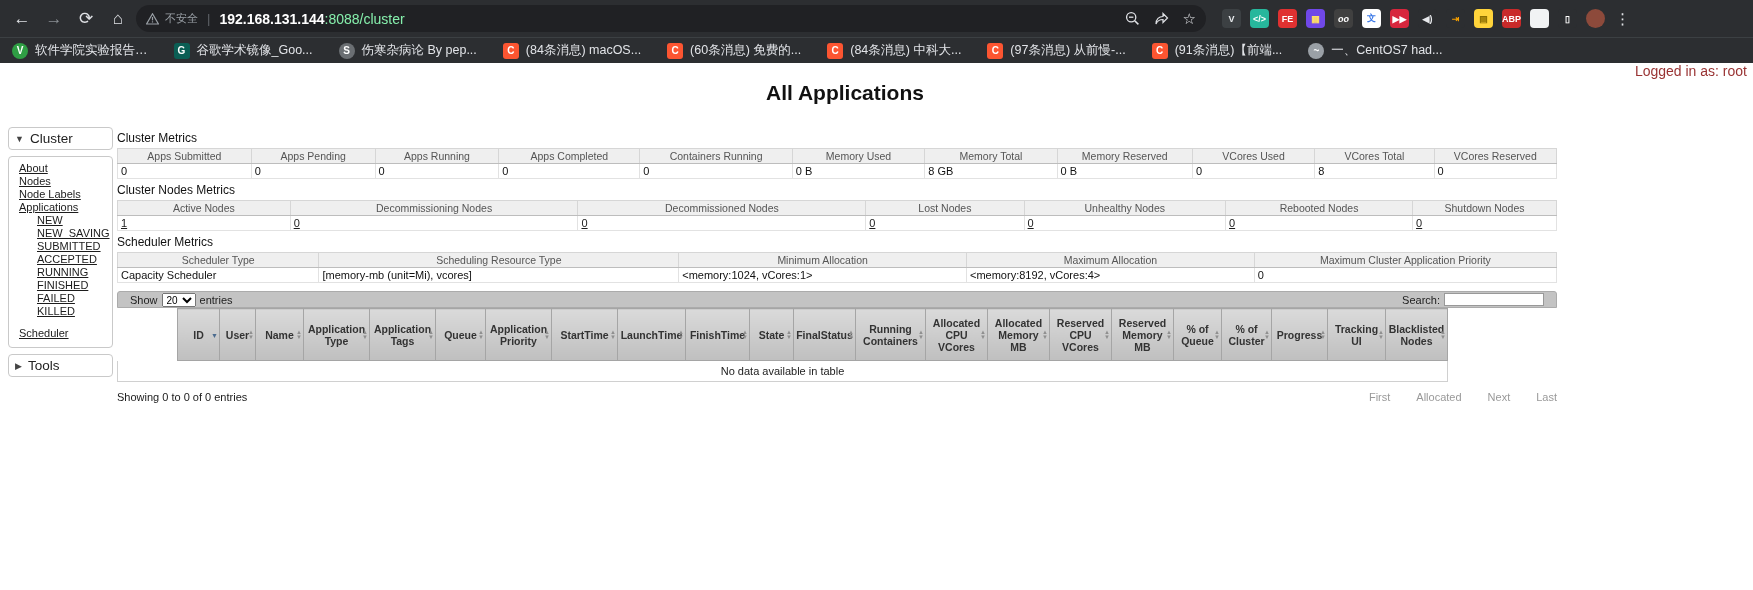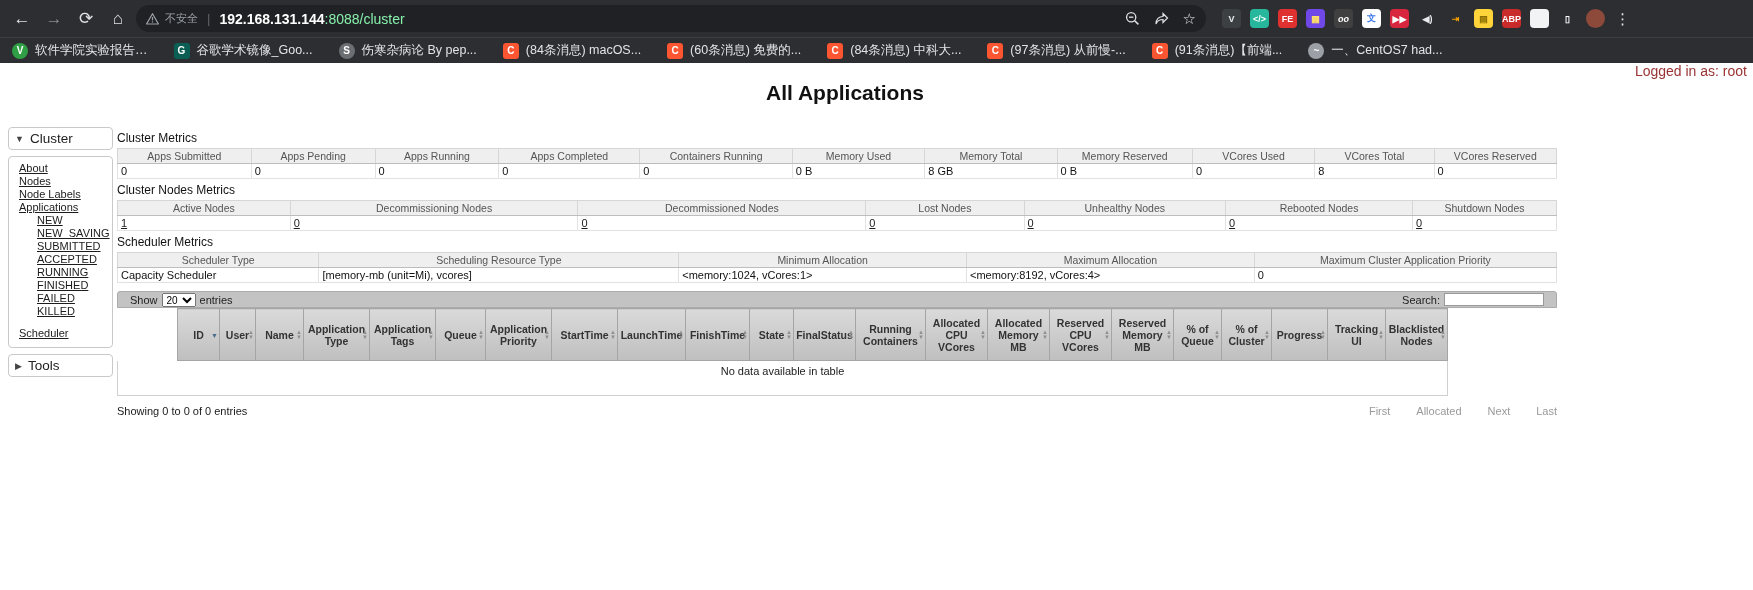--- a/index.html
+++ b/index.html
@@ -78,21 +78,21 @@
 
   table.apps { border-collapse:collapse; table-layout:fixed; width:1330px; background:#fff; }
   table.apps th { background:linear-gradient(#dadada,#bfbfbf); border:1px solid #a5a5a5;
                   font-size:10.5px; font-weight:bold; color:#333; text-align:center; vertical-align:middle;
                   padding:4px 2px; height:52px; position:relative; cursor:pointer; }
   table.apps th.blank { background:#fff; border:none; cursor:default; }
   table.apps th .sorter { position:absolute; right:1px; top:50%; transform:translateY(-50%);
                           display:flex; flex-direction:column; line-height:5px; font-size:6px; color:#8f8f8f; }
   table.apps th .sorted { color:#4b6b8f; font-size:7px; }
   table.apps td.empty-msg { border:1px solid #d0d0d0; border-top:none; text-align:center;
-                            font-size:11px; color:#222; padding:4px 0 18px 0; background:#fff; }
+                            font-size:11px; color:#222; padding:4px 0 4px 0; background:#fff; }
 
   .dt-footer { width:100%; display:flex; align-items:center; margin-top:9px; font-size:11px; color:#1a1a1a; }
   .dt-pages { margin-left:auto; display:flex; gap:26px; }
   .dt-pages span { color:#999; cursor:default; font-size:11px; }
 </style>
 </head>
 <body>
 
 <div class="chrome">
   <div class="chrome-toolbar">

